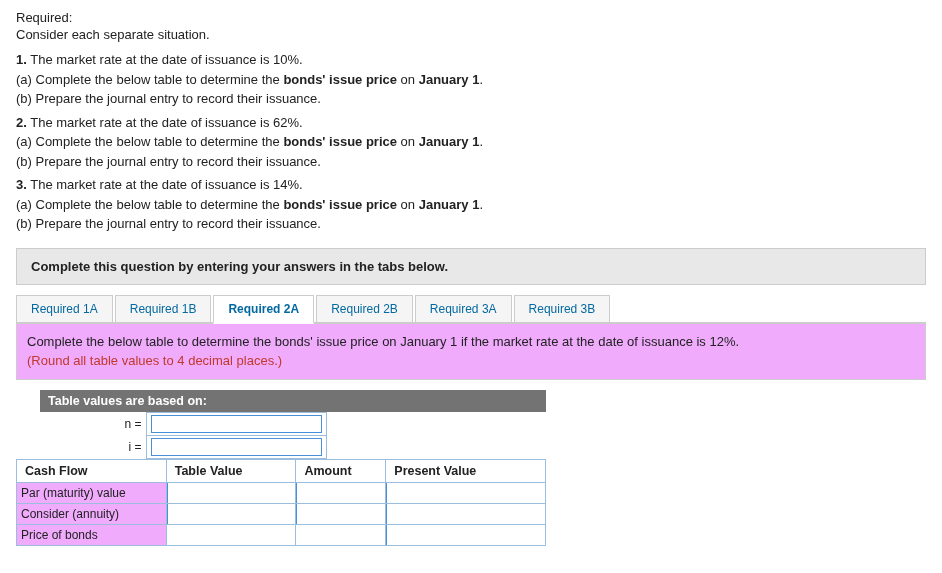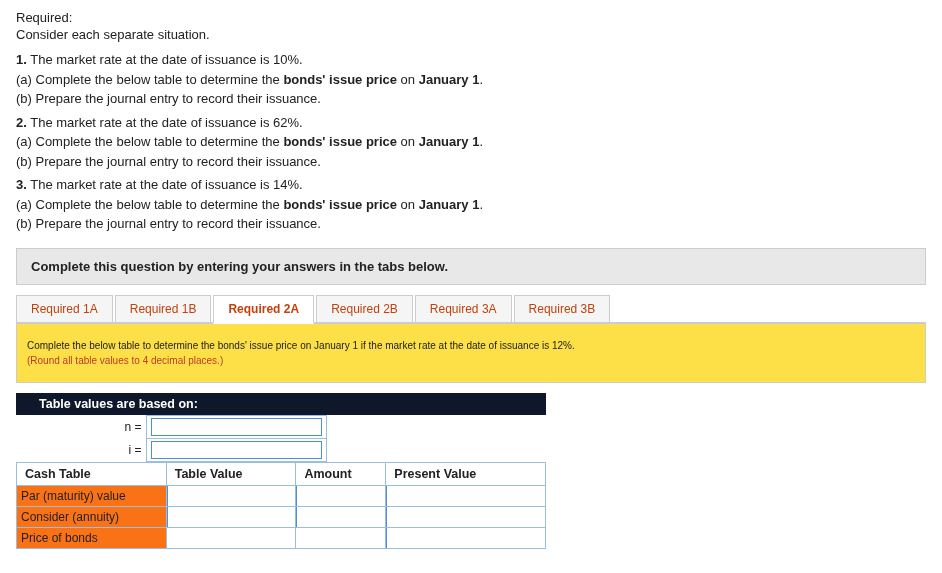--- a/index.html
+++ b/index.html
@@ -43,51 +43,52 @@
       gap: 0;
     }
     .tab {
       padding: 6px 14px;
       border: 1px solid #ccc;
       border-bottom: none;
       background: #f5f5f5;
       cursor: pointer;
       font-size: 12px;
       margin-right: 2px;
-      color: #c2410c;
+      color: #0369a1;
     }
     .tab.active {
       background: #fff;
       font-weight: bold;
       border-bottom: 2px solid #fff;
       margin-bottom: -2px;
     }
     .tab-content {
       border: 1px solid #ccc;
       border-top: none;
-      padding: 14px 10px;
-      background: #fde047;
-      font-size: 10px;
+      padding: 8px 10px;
+      background: #f0abfc;
+      font-size: 13px;
       line-height: 1.5;
     }
     .tab-content .desc {
       color: #222;
     }
     .tab-content .round-note {
       color: #c0392b;
     }
     .table-section {
       margin-top: 10px;
     }
     .table-based-on {
-      background: #0f172a;
+      background: #737373;
       color: #fff;
       font-weight: bold;
-      padding: 4px 23px;
+      padding: 4px 8px;
       font-size: 12.5px;
+      margin-left: 24px;
     }
     .params-table {
       width: 530px;
       border-collapse: collapse;
       background: #fff;
     }
     .params-table td {
       border: 1px solid #9bbdde;
       padding: 2px 4px;
       font-size: 12px;
@@ -124,21 +125,21 @@
       border: 1px solid #9bbdde;
       padding: 4px 8px;
       font-size: 12.5px;
       font-weight: bold;
       text-align: left;
     }
     .data-table td {
       border: 1px solid #9bbdde;
       padding: 3px 4px;
       font-size: 12px;
-      background: #f97316;
+      background: #f0abfc;
     }
     .data-table td.input-cell {
       padding: 0;
     }
     .data-table td.input-cell input {
       width: 100%;
       border: none;
       border-left: 1px solid #4a90d9;
       outline: none;
       padding: 3px 4px;
@@ -222,21 +223,21 @@
             <input class="param-input" type="text" value="" style="">
           </td>
           <td class="empty-cell"></td>
         </tr>
       </tbody>
     </table>
 
     <table class="data-table">
       <thead>
         <tr>
-          <th class="col-cashflow">Cash Table</th>
+          <th class="col-cashflow">Cash Flow</th>
           <th class="col-tablevalue">Table Value</th>
           <th class="col-amount">Amount</th>
           <th class="col-presentvalue">Present Value</th>
         </tr>
       </thead>
       <tbody>
         <tr>
           <td>Par (maturity) value</td>
           <td class="input-cell">
             <input type="text" value="" style="">

